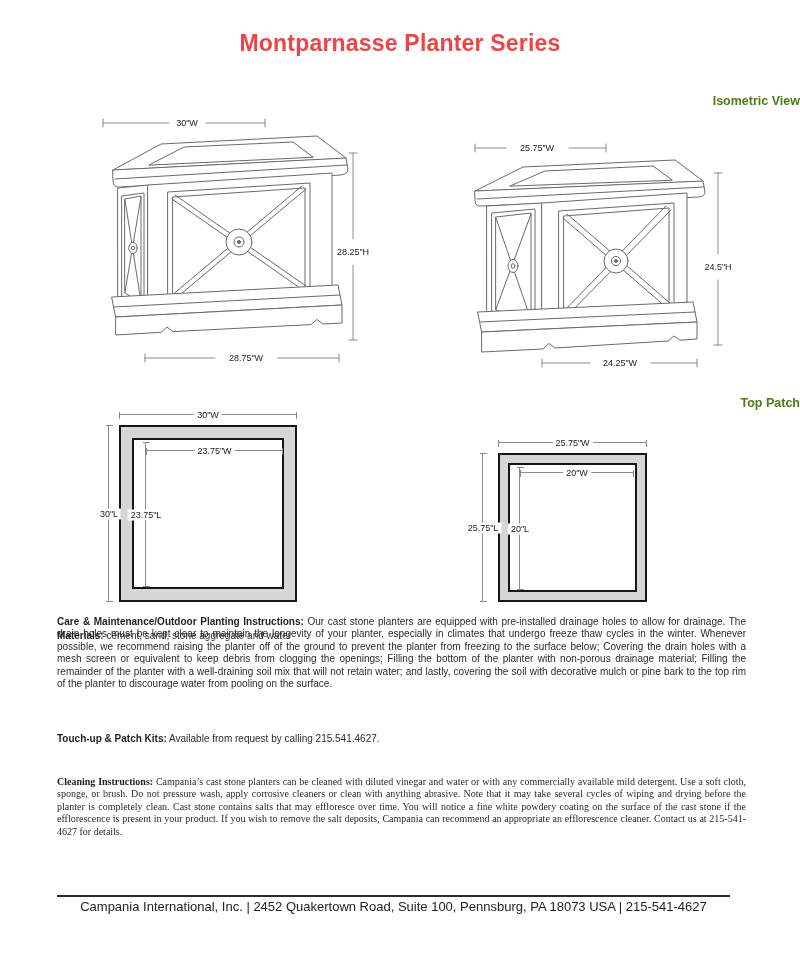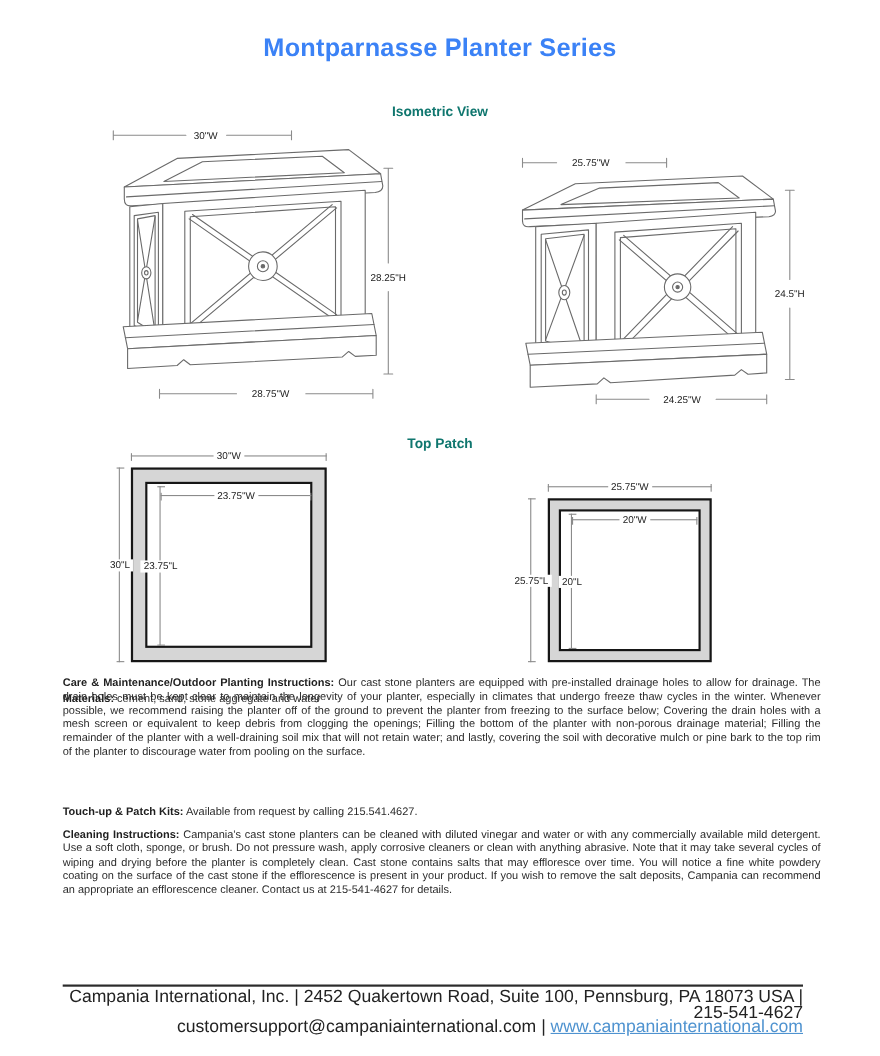--- a/index.html
+++ b/index.html
@@ -2,25 +2,25 @@
 <html><head>
 <meta charset="utf-8">
 <style>
   html,body { margin:0; padding:0; background:#ffffff; }
   .page {
     position:relative; width:800px; height:960px; background:#ffffff;
     font-family:"Liberation Sans", sans-serif; overflow:hidden;
   }
   .title {
     position:absolute; top:30px; left:0; width:100%; text-align:center;
-    font-size:23px; font-weight:bold; color:#3b82f6; letter-spacing:0.2px;
+    font-size:23px; font-weight:bold; color:#ef4444; letter-spacing:0.2px;
   }
   .sec-heading {
-    position:absolute; left:0; width:100%; text-align:center;
-    font-size:12.5px; font-weight:bold; color:#0f766e;
+    position:absolute; left:0; width:100%; text-align:right;
+    font-size:12.5px; font-weight:bold; color:#4d7c0f;
   }
   .iso-heading { top:94px; }
   .top-heading { top:396px; }
 
   svg.iso { position:absolute; }
   svg.iso path, svg.iso circle, svg.iso ellipse { stroke:#6a6a6a; stroke-width:1; fill:none; stroke-linejoin:round; stroke-linecap:round; }
   svg.iso .wfill { fill:#ffffff; }
   svg.iso .dim { stroke:#8b8b8b; stroke-width:1; }
   svg.iso text { font-family:"Liberation Sans", sans-serif; font-size:9px; fill:#222222; text-anchor:middle; }
   svg.iso .dot { fill:#6a6a6a; }
@@ -42,24 +42,24 @@
   .dimv .dimlabel { top:50%; left:0; transform:translate(-50%,-50%); }
 
   .textblock {
     position:absolute; left:57px; width:689px;
     font-size:10px; line-height:12.45px; text-align:justify; color:#2b2b2b;
   }
   .textblock b { font-weight:bold; color:#1f1f1f; }
   .tb-materials { top:630px; }
   .tb-care { top:616px; }
   .tb-touchup { top:733px; }
-  .tb-cleaning { top:754px; }
+  .tb-cleaning { top:776px;font-family:Liberation Serif, serif; }
 
   .footer-rule { position:absolute; left:57px; top:895px; width:673px; height:0; border-top:2px solid #2b2b2b; }
-  .footer { position:absolute; left:57px; top:900px; width:673px; text-align:right; font-size:16px; line-height:13.5px; color:#222222; }
+  .footer { position:absolute; left:57px; top:900px; width:673px; text-align:center; font-size:13px; line-height:13.5px; color:#222222; }
   .footer a { color:#4f93d0; text-decoration:underline; }
 </style>
 </head>
 <body>
 
 <div class="page">
 
   <div class="title">Montparnasse Planter Series</div>
   <div class="sec-heading iso-heading">Isometric View</div>
 
@@ -194,18 +194,15 @@
   <div class="textblock tb-touchup">
     <b>Touch-up &amp; Patch Kits:</b><span> Available from request by calling 215.541.4627.</span>
   </div>
   <div class="textblock tb-cleaning">
     <b>Cleaning Instructions:</b><span> Campania’s cast stone planters can be cleaned with diluted vinegar and water or with any commercially available mild detergent. Use a soft cloth, sponge, or brush. Do not pressure wash, apply corrosive cleaners or clean with anything abrasive. Note that it may take several cycles of wiping and drying before the planter is completely clean. Cast stone contains salts that may effloresce over time. You will notice a fine white powdery coating on the surface of the cast stone if the efflorescence is present in your product. If you wish to remove the salt deposits, Campania can recommend an appropriate an efflorescence cleaner. Contact us at 215-541-4627 for details.</span>
   </div>
 
   <div class="footer-rule"></div>
   <div class="footer">
     <div>Campania International, Inc. | 2452 Quakertown Road, Suite 100, Pennsburg, PA 18073 USA | 215-541-4627</div>
-    <div>
-      <span>customersupport@campaniainternational.com</span><span> | </span><a href="#">www.campaniainternational.com</a>
-    </div>
   </div>
 
 </div>
 
 </body></html>

